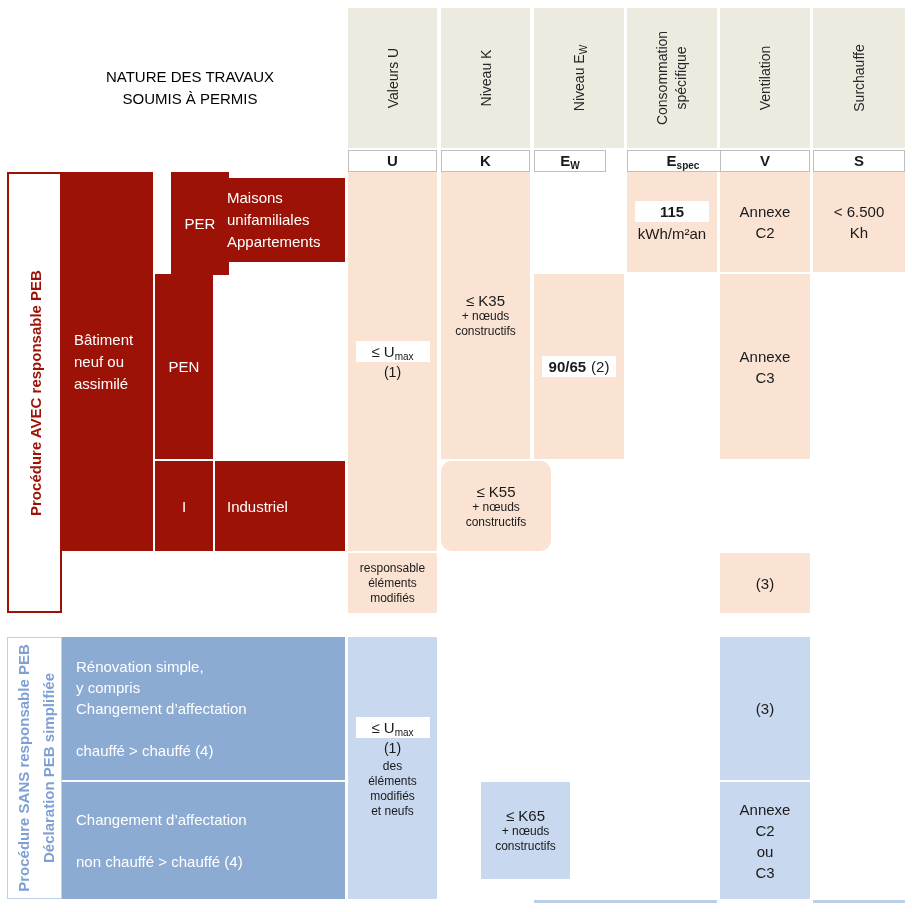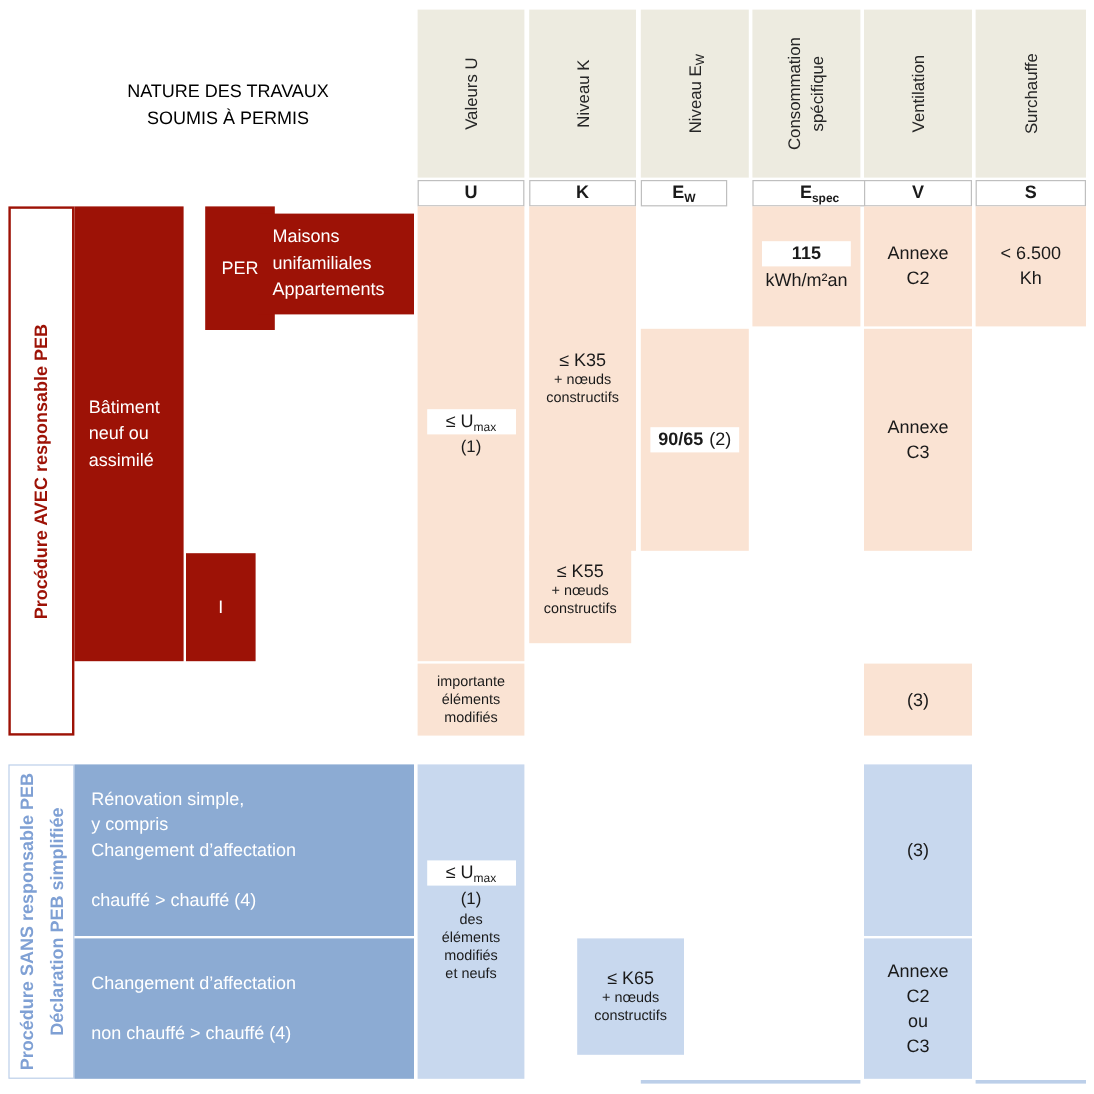--- a/index.html
+++ b/index.html
@@ -102,36 +102,38 @@
     <div class="rot side-red" style="width:437px;height:51px;">Procédure AVEC responsable PEB</div>
   </div>
 
   <div class="cell red pre tl" style="left:62px;top:172px;width:91px;height:379px;padding-left:12px;line-height:22px;">Bâtiment
 neuf ou
 assimilé</div>
   <div class="cell red" style="left:155px;top:172px;width:58px;height:103px;margin-left:16px;">PER</div>
   <div class="cell red pre tl" style="left:215px;top:178px;width:130px;height:84px;padding-left:12px;line-height:22px;">Maisons
 unifamiliales
 Appartements</div>
+  <div class="cell red" style="left:155px;top:274px;width:58px;height:185px;">PEN</div>
   <div class="cell red" style="left:155px;top:461px;width:58px;height:90px;">I</div>
+  <div class="cell red tl" style="left:215px;top:461px;width:130px;height:90px;padding-left:12px;">Industriel</div>
 
   <div class="cell peach" style="left:348px;top:172px;width:89px;height:379px;">
     <div class="wbox"><span>≤ U</span><sub class="sb">max</sub></div>
     <div class="note">(1)</div>
   </div>
-  <div class="cell peach pre small" style="left:348px;top:553px;width:89px;height:60px;">importante
+  <div class="cell peach pre small" style="left:348px;top:553px;width:89px;height:60px;">responsable
 éléments
 modifiés</div>
 
   <div class="cell peach" style="left:441px;top:172px;width:89px;height:287px;">
     <div>≤ K35</div>
     <div class="pre small">+ nœuds
 constructifs</div>
   </div>
-  <div class="cell peach" style="left:441px;top:446px;width:85px;height:90px;">
+  <div class="cell peach" style="left:441px;top:461px;width:110px;height:90px;border-radius:11px;">
     <div>≤ K55</div>
     <div class="pre small">+ nœuds
 constructifs</div>
   </div>
 
   <div class="cell peach" style="left:534px;top:274px;width:90px;height:185px;">
     <div class="wbox"><b>90/65</b><span class="sp">(2)</span></div>
   </div>
 
   <div class="cell peach" style="left:627px;top:172px;width:90px;height:100px;">

